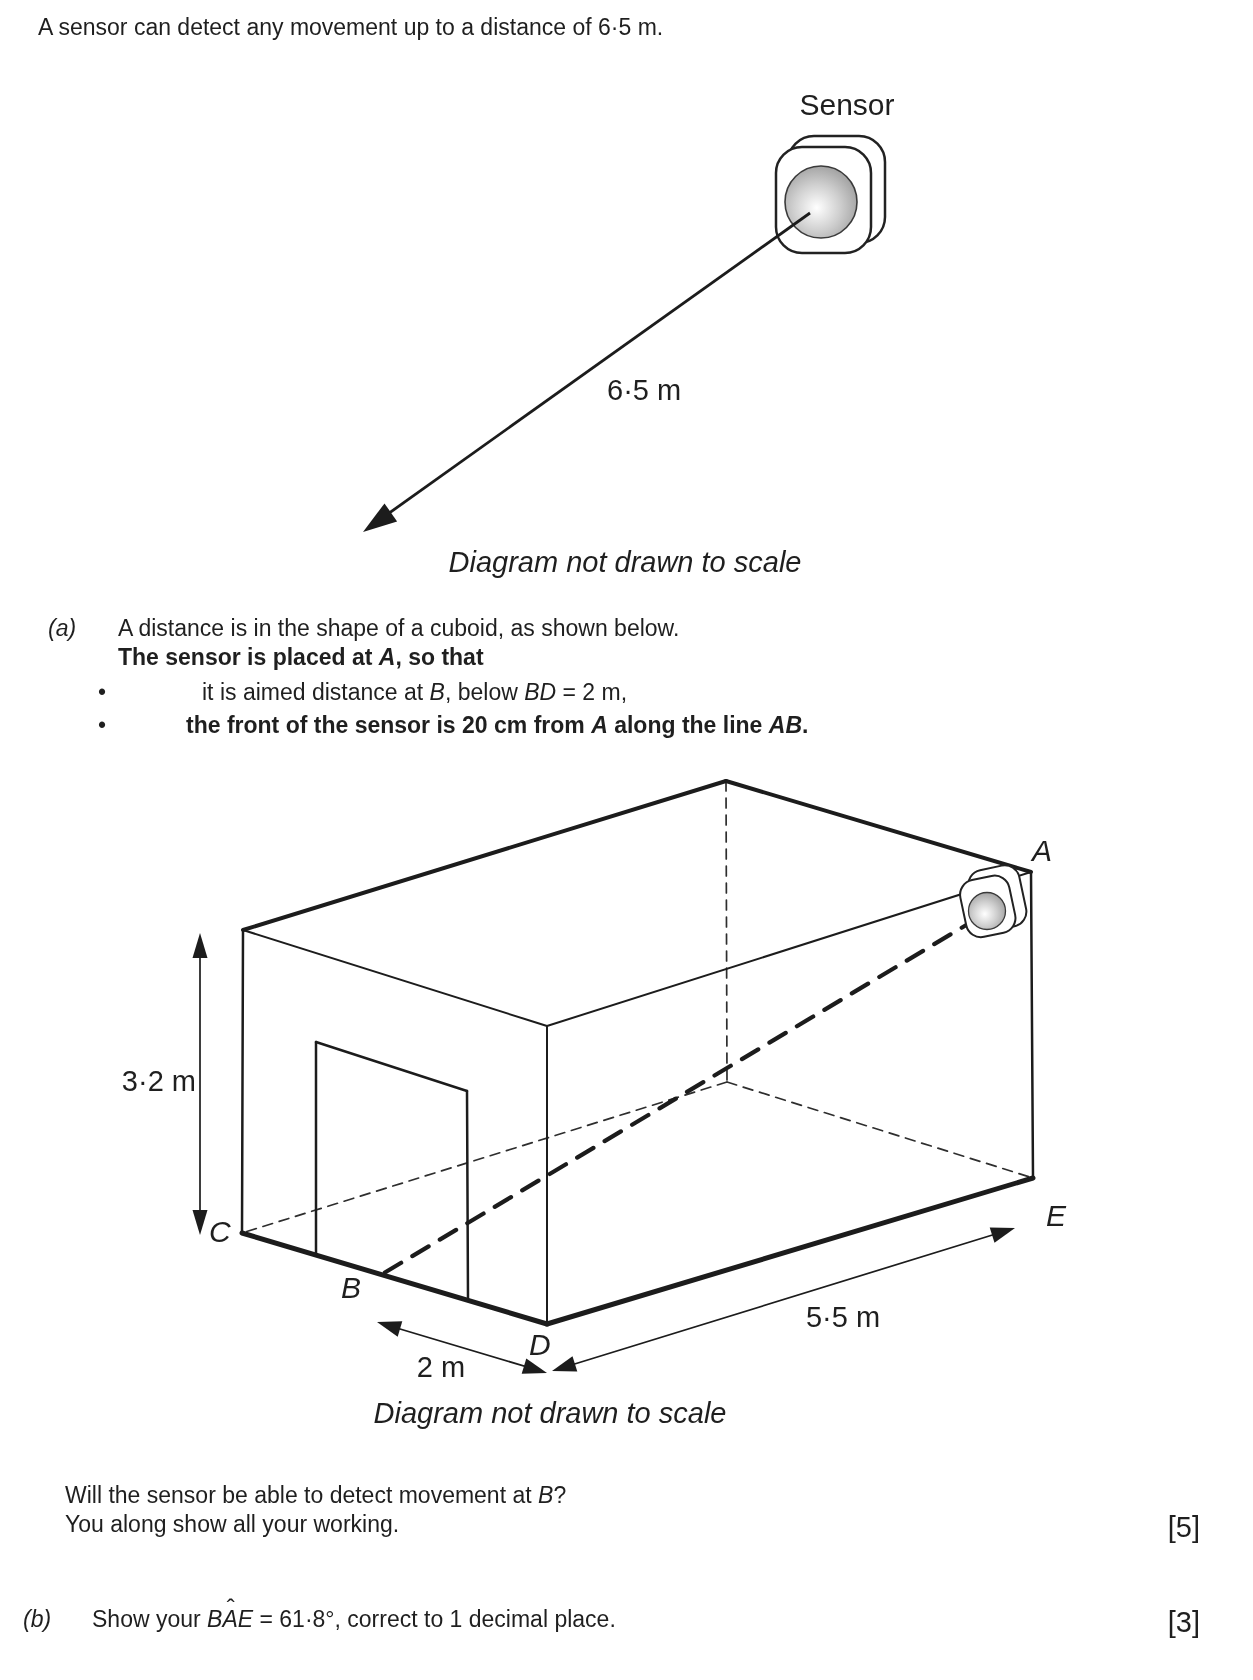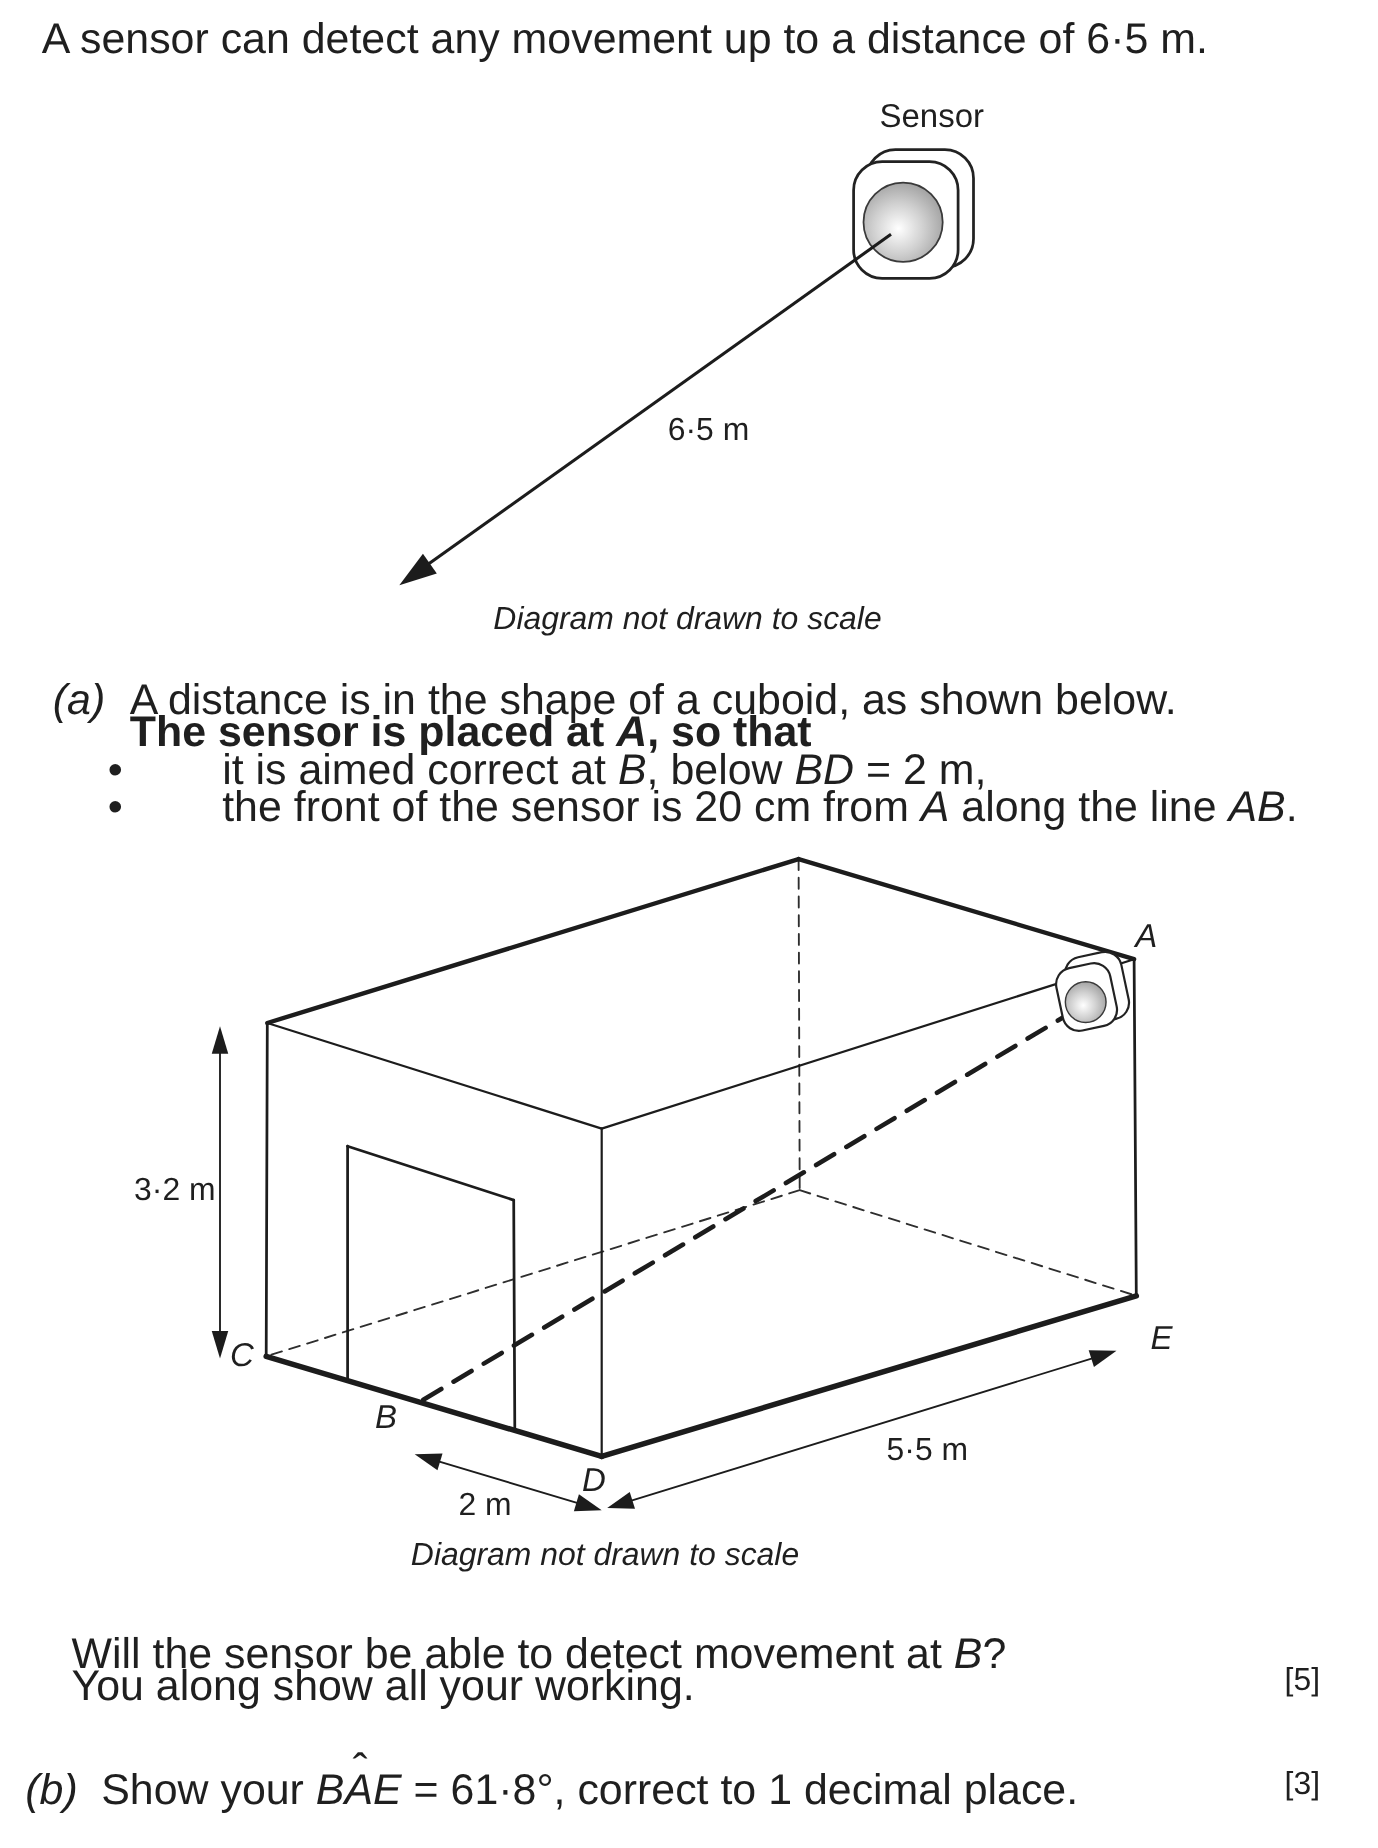--- a/index.html
+++ b/index.html
@@ -1,20 +1,20 @@
 <!DOCTYPE html>
 <html><head>
 <meta charset="utf-8">
 <style>
   html,body{margin:0;padding:0;}
   body{
     width:1253px;height:1680px;background:#ffffff;position:relative;
     font-family:"Liberation Sans", sans-serif;color:#1f1f1f;overflow:hidden;
   }
-  .txt{position:absolute;font-size:39px;line-height:1.15;white-space:nowrap;}
+  .txt{position:absolute;font-size:23px;line-height:1.15;white-space:nowrap;}
   .var{font-style:italic;}
   .marks{position:absolute;font-size:29px;}
   .hat-wrap{position:relative;font-style:italic;display:inline-block;}
   .hat{position:absolute;left:55%;top:-0.48em;transform:translateX(-50%);
        font-style:normal;font-size:1.05em;}
   svg{position:absolute;left:0;top:0;}
   svg text{fill:#1f1f1f;font-family:"Liberation Sans", sans-serif;}
   .lbl{font-size:30px;font-style:italic;}
   .dim{font-size:29px;}
   .cap{font-size:29px;font-style:italic;}
@@ -109,24 +109,24 @@
   </g>
 </svg>
 
 <div class="txt" style="left:38px;top:14px;">A sensor can detect any movement up to a distance of 6·5 m.</div>
 
 <div class="txt" style="left:48px;top:615px;font-style:italic;">(a)</div>
 <div class="txt" style="left:118px;top:615px;">A distance is in the shape of a cuboid, as shown below.</div>
 <div class="txt" style="left:118px;top:644px;font-weight:bold;"><span>The sensor is placed at </span><span class="var">A</span><span>, so that</span></div>
 
 <div class="txt" style="left:98px;top:679px;">•</div>
-<div class="txt" style="left:202px;top:679px;"><span>it is aimed correct at </span><span class="var">B</span><span>, below </span><span class="var">BD</span><span> = 2 m,</span></div>
+<div class="txt" style="left:202px;top:679px;"><span>it is aimed distance at </span><span class="var">B</span><span>, below </span><span class="var">BD</span><span> = 2 m,</span></div>
 
 <div class="txt" style="left:98px;top:712px;">•</div>
-<div class="txt" style="left:202px;top:712px;"><span>the front of the sensor is 20 cm from </span><span class="var">A</span><span> along the line </span><span class="var">AB</span><span>.</span></div>
+<div class="txt" style="left:186px;top:712px;font-weight:bold;"><span>the front of the sensor is 20 cm from </span><span class="var">A</span><span> along the line </span><span class="var">AB</span><span>.</span></div>
 
 <div class="txt" style="left:65px;top:1482px;"><span>Will the sensor be able to detect movement at </span><span class="var">B</span><span>?</span></div>
 <div class="txt" style="left:65px;top:1511px;">You along show all your working.</div>
 <div class="marks" style="right:53px;top:1511px;">[5]</div>
 
 <div class="txt" style="left:23px;top:1606px;font-style:italic;">(b)</div>
 <div class="txt" style="left:92px;top:1606px;"><span>Show your </span><span class="var">B</span><span class="hat-wrap"><span class="hat">ˆ</span><span>A</span></span><span class="var">E</span><span> = 61·8°, correct to 1 decimal place.</span></div>
 <div class="marks" style="right:53px;top:1606px;">[3]</div>
 
 </body></html>

